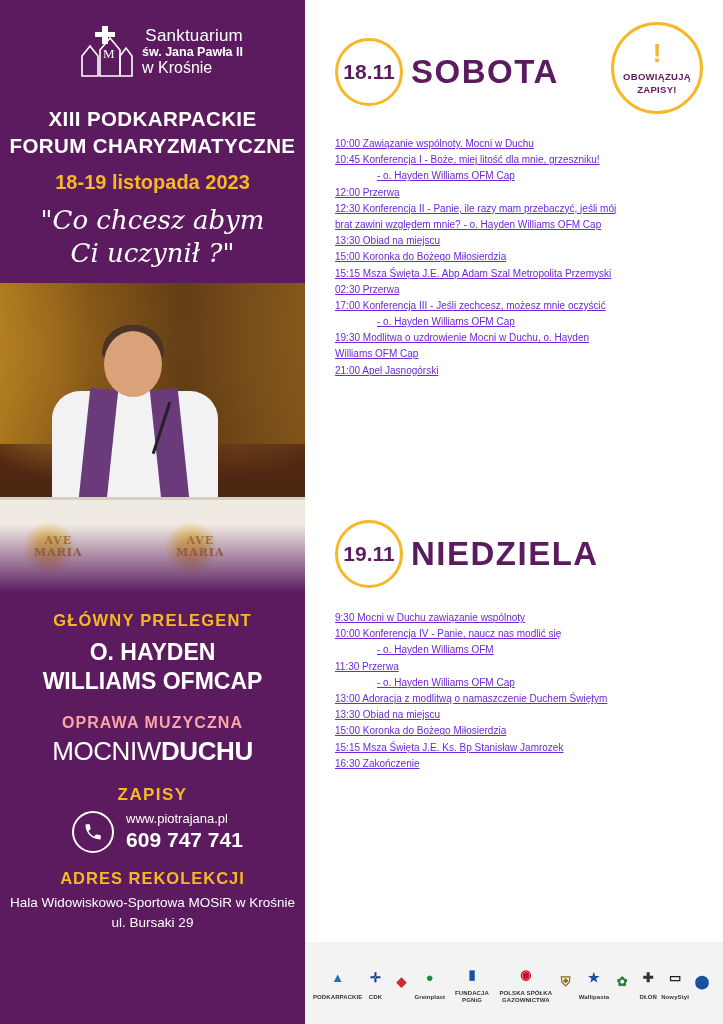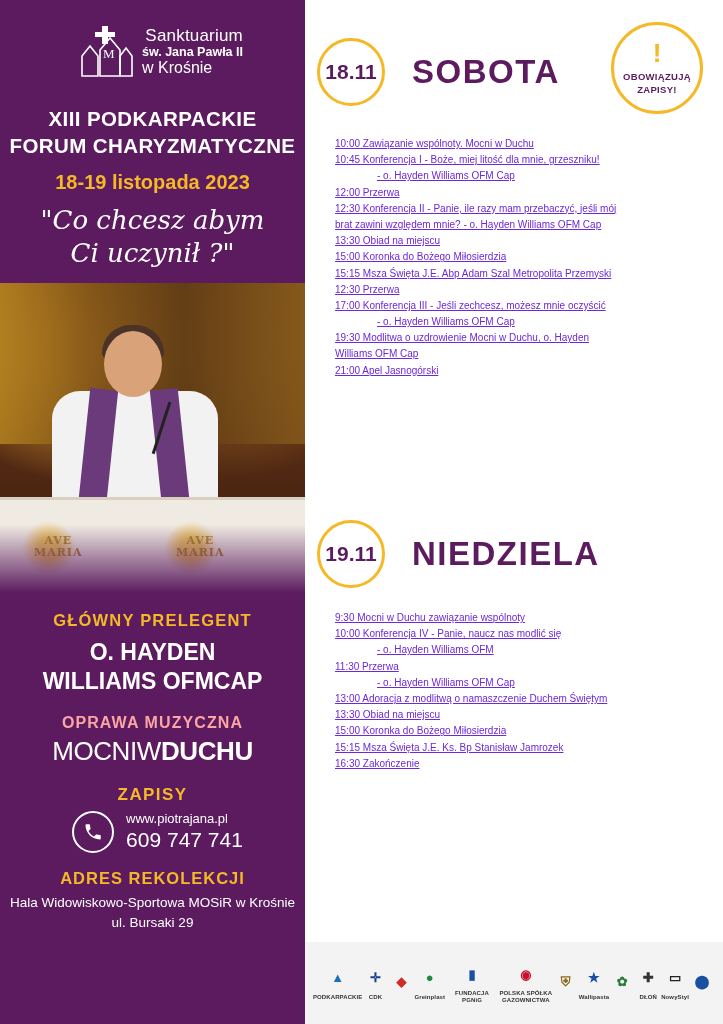--- a/index.html
+++ b/index.html
@@ -170,38 +170,38 @@
     padding-left: 10px;
   }
   .phone-circle {
     width: 42px; height: 42px; border-radius: 50%;
     border: 2px solid #ffffff;
     display: flex; align-items: center; justify-content: center;
     font-size: 19px;
   }
   .contact-col { text-align: left; }
   .contact-col .web { font-size: 13px; }
-  .contact-col .tel { font-size: 21px; font-weight: normal; margin-top: 2px; }
+  .contact-col .tel { font-size: 21px; font-weight: bold; margin-top: 2px; }
   .addr-label {
     margin-top: 16px;
     font-size: 16.5px; font-weight: bold; letter-spacing: 1px; color: #f5b826;
   }
   .addr-lines {
     margin-top: 5px; font-size: 13.5px; text-align: center; line-height: 1.5;
   }
 
   
   .right {
     width: 418px; height: 100%;
     background: #ffffff;
     position: relative;
   }
   .day-header {
-    display: flex; align-items: center; gap: 27px;
-    padding-left: 12px;
+    display: flex; align-items: center; gap: 8px;
+    padding-left: 30px;
   }
   .day-badge {
     width: 68px; height: 68px; border-radius: 50%;
     border: 3px solid #f5b826;
     display: flex; align-items: center; justify-content: center;
     font-size: 21px; font-weight: bold; color: #5b1b5e;
     background: #fff;
   }
   .day-name {
     font-size: 33px; font-weight: bold; color: #5b1b5e; letter-spacing: 1.5px;
@@ -354,21 +354,21 @@
     <div class="schedule sat-schedule">
       <div class="sched-line">10:00  Zawiązanie wspólnoty. Mocni w Duchu</div>
       <div class="sched-line">10:45  Konferencja I  -  Boże, miej litość dla mnie, grzeszniku!</div>
       <div class="sched-line indent">- o. Hayden Williams OFM Cap</div>
       <div class="sched-line">12:00  Przerwa</div>
       <div class="sched-line">12:30  Konferencja II - Panie, ile razy mam przebaczyć, jeśli mój</div>
       <div class="sched-line">brat zawini względem mnie? - o. Hayden Williams OFM Cap</div>
       <div class="sched-line">13:30  Obiad na miejscu</div>
       <div class="sched-line">15:00  Koronka do Bożego Miłosierdzia</div>
       <div class="sched-line">15:15  Msza Święta J.E. Abp Adam Szal Metropolita Przemyski</div>
-      <div class="sched-line">12:30  Przerwa</div>
+      <div class="sched-line">02:30  Przerwa</div>
       <div class="sched-line">17:00  Konferencja III - Jeśli zechcesz, możesz mnie oczyścić</div>
       <div class="sched-line indent">- o. Hayden Williams OFM Cap</div>
       <div class="sched-line">19:30  Modlitwa o uzdrowienie Mocni w Duchu, o. Hayden</div>
       <div class="sched-line">Williams OFM Cap</div>
       <div class="sched-line">21:00  Apel Jasnogórski</div>
     </div>
 
     <div class="sun-block">
       <div class="day-header sun-header">
         <div class="day-badge">19.11</div>

